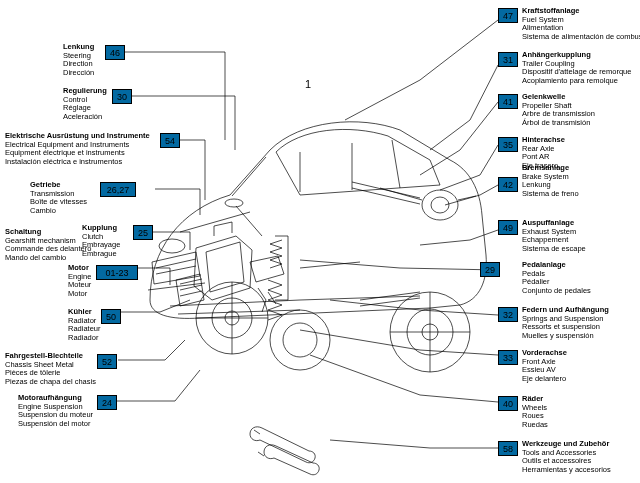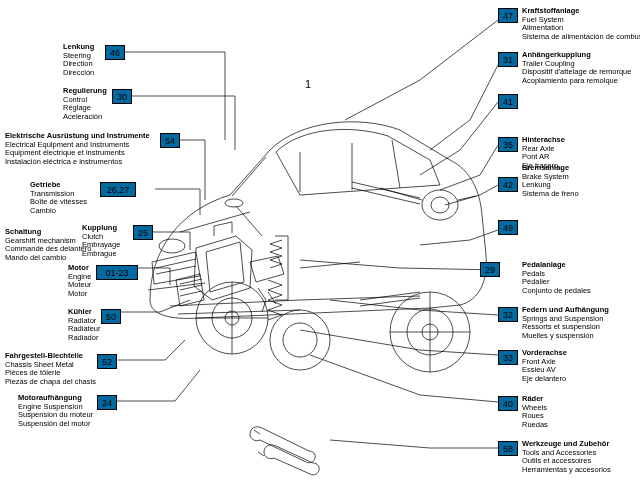--- a/index.html
+++ b/index.html
@@ -127,38 +127,50 @@
 
   <div class="num num2" style="left:498px;top:52px;">31</div>
   <div class="lbl" style="left:522px;top:51px;">
     <span class="ln l1">Anhängerkupplung</span>
     <span class="ln">Trailer Coupling</span>
     <span class="ln">Dispositif d'attelage de remorque</span>
     <span class="ln">Acoplamiento para remolque</span>
   </div>
 
   <div class="num num2" style="left:498px;top:94px;">41</div>
+  <div class="lbl" style="left:522px;top:93px;">
+    <span class="ln l1">Gelenkwelle</span>
+    <span class="ln">Propeller Shaft</span>
+    <span class="ln">Arbre de transmission</span>
+    <span class="ln">Árbol de transmisión</span>
+  </div>
 
   <div class="num num2" style="left:498px;top:137px;">35</div>
   <div class="lbl" style="left:522px;top:136px;">
     <span class="ln l1">Hinterachse</span>
     <span class="ln">Rear Axle</span>
     <span class="ln">Pont AR</span>
     <span class="ln">Eje trasero</span>
   </div>
 
   <div class="num num2" style="left:498px;top:177px;">42</div>
   <div class="lbl" style="left:522px;top:164px;">
     <span class="ln l1">Bremsanlage</span>
     <span class="ln">Brake System</span>
     <span class="ln">Lenkung</span>
     <span class="ln">Sistema de freno</span>
   </div>
 
   <div class="num num2" style="left:498px;top:220px;">49</div>
+  <div class="lbl" style="left:522px;top:219px;">
+    <span class="ln l1">Auspuffanlage</span>
+    <span class="ln">Exhaust System</span>
+    <span class="ln">Echappement</span>
+    <span class="ln">Sistema de escape</span>
+  </div>
 
   <div class="num num2" style="left:480px;top:262px;">29</div>
   <div class="lbl" style="left:522px;top:261px;">
     <span class="ln l1">Pedalanlage</span>
     <span class="ln">Pedals</span>
     <span class="ln">Pédalier</span>
     <span class="ln">Conjunto de pedales</span>
   </div>
 
   <div class="num num2" style="left:498px;top:307px;">32</div>

